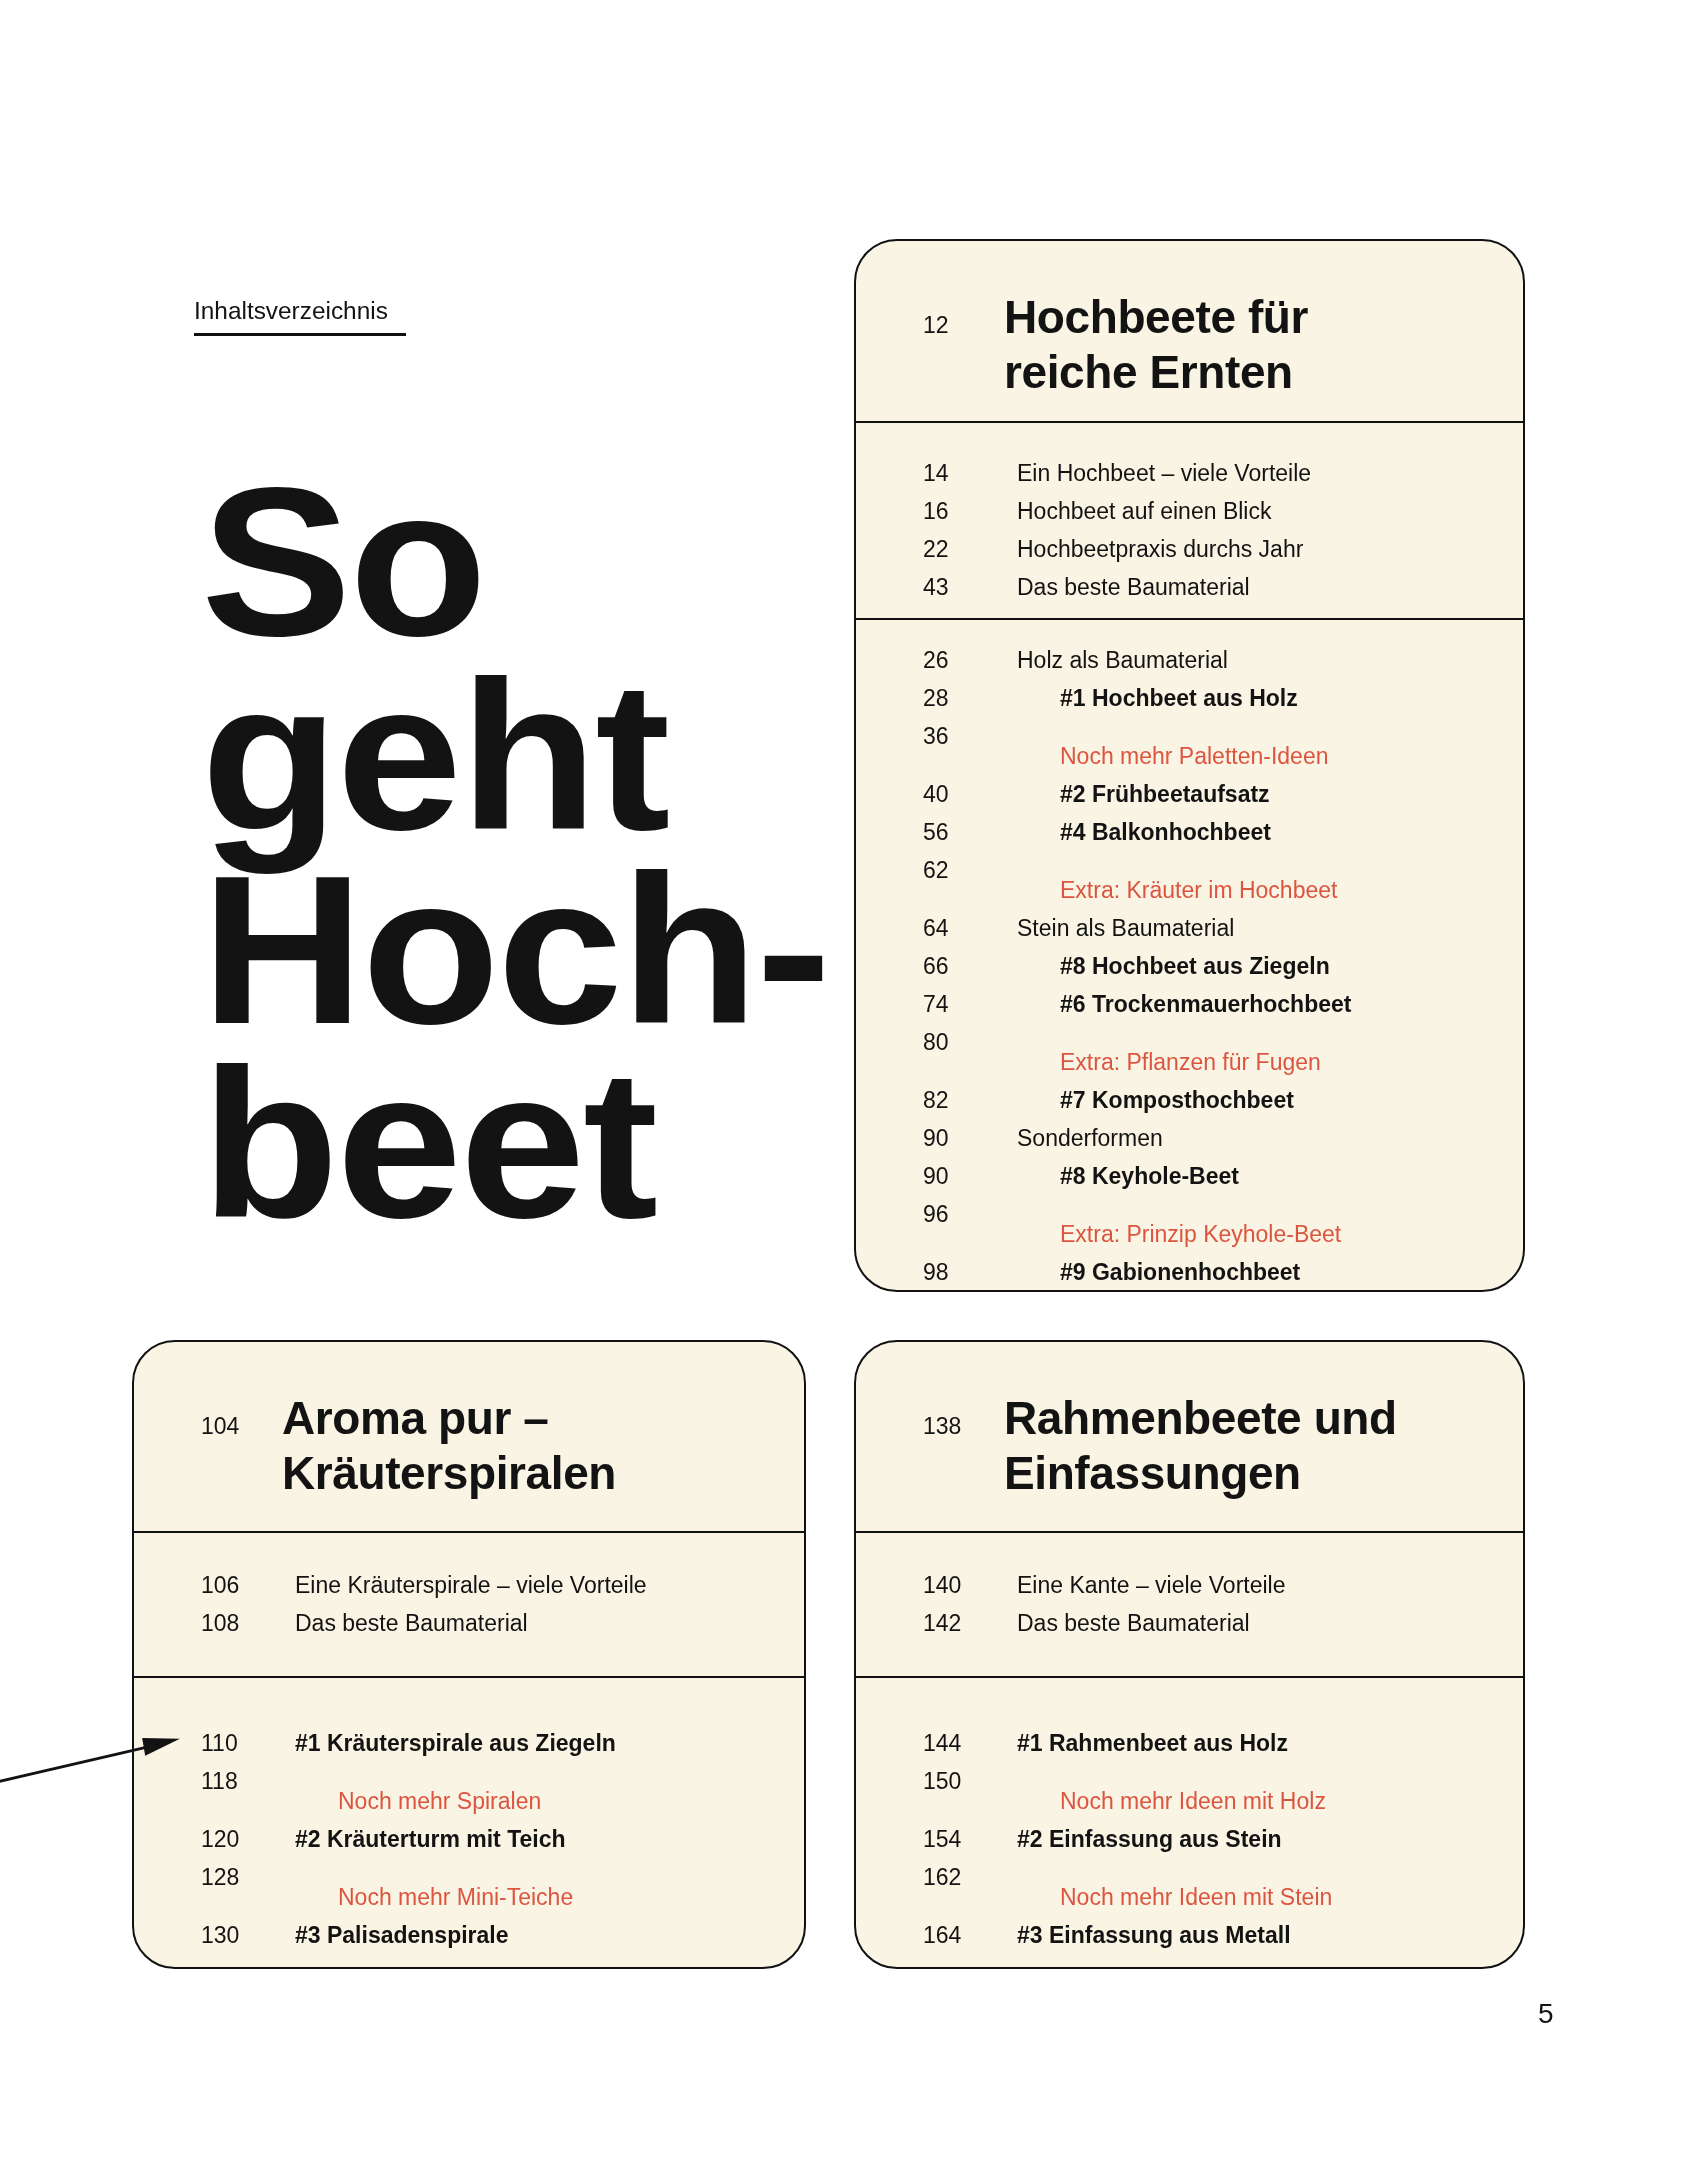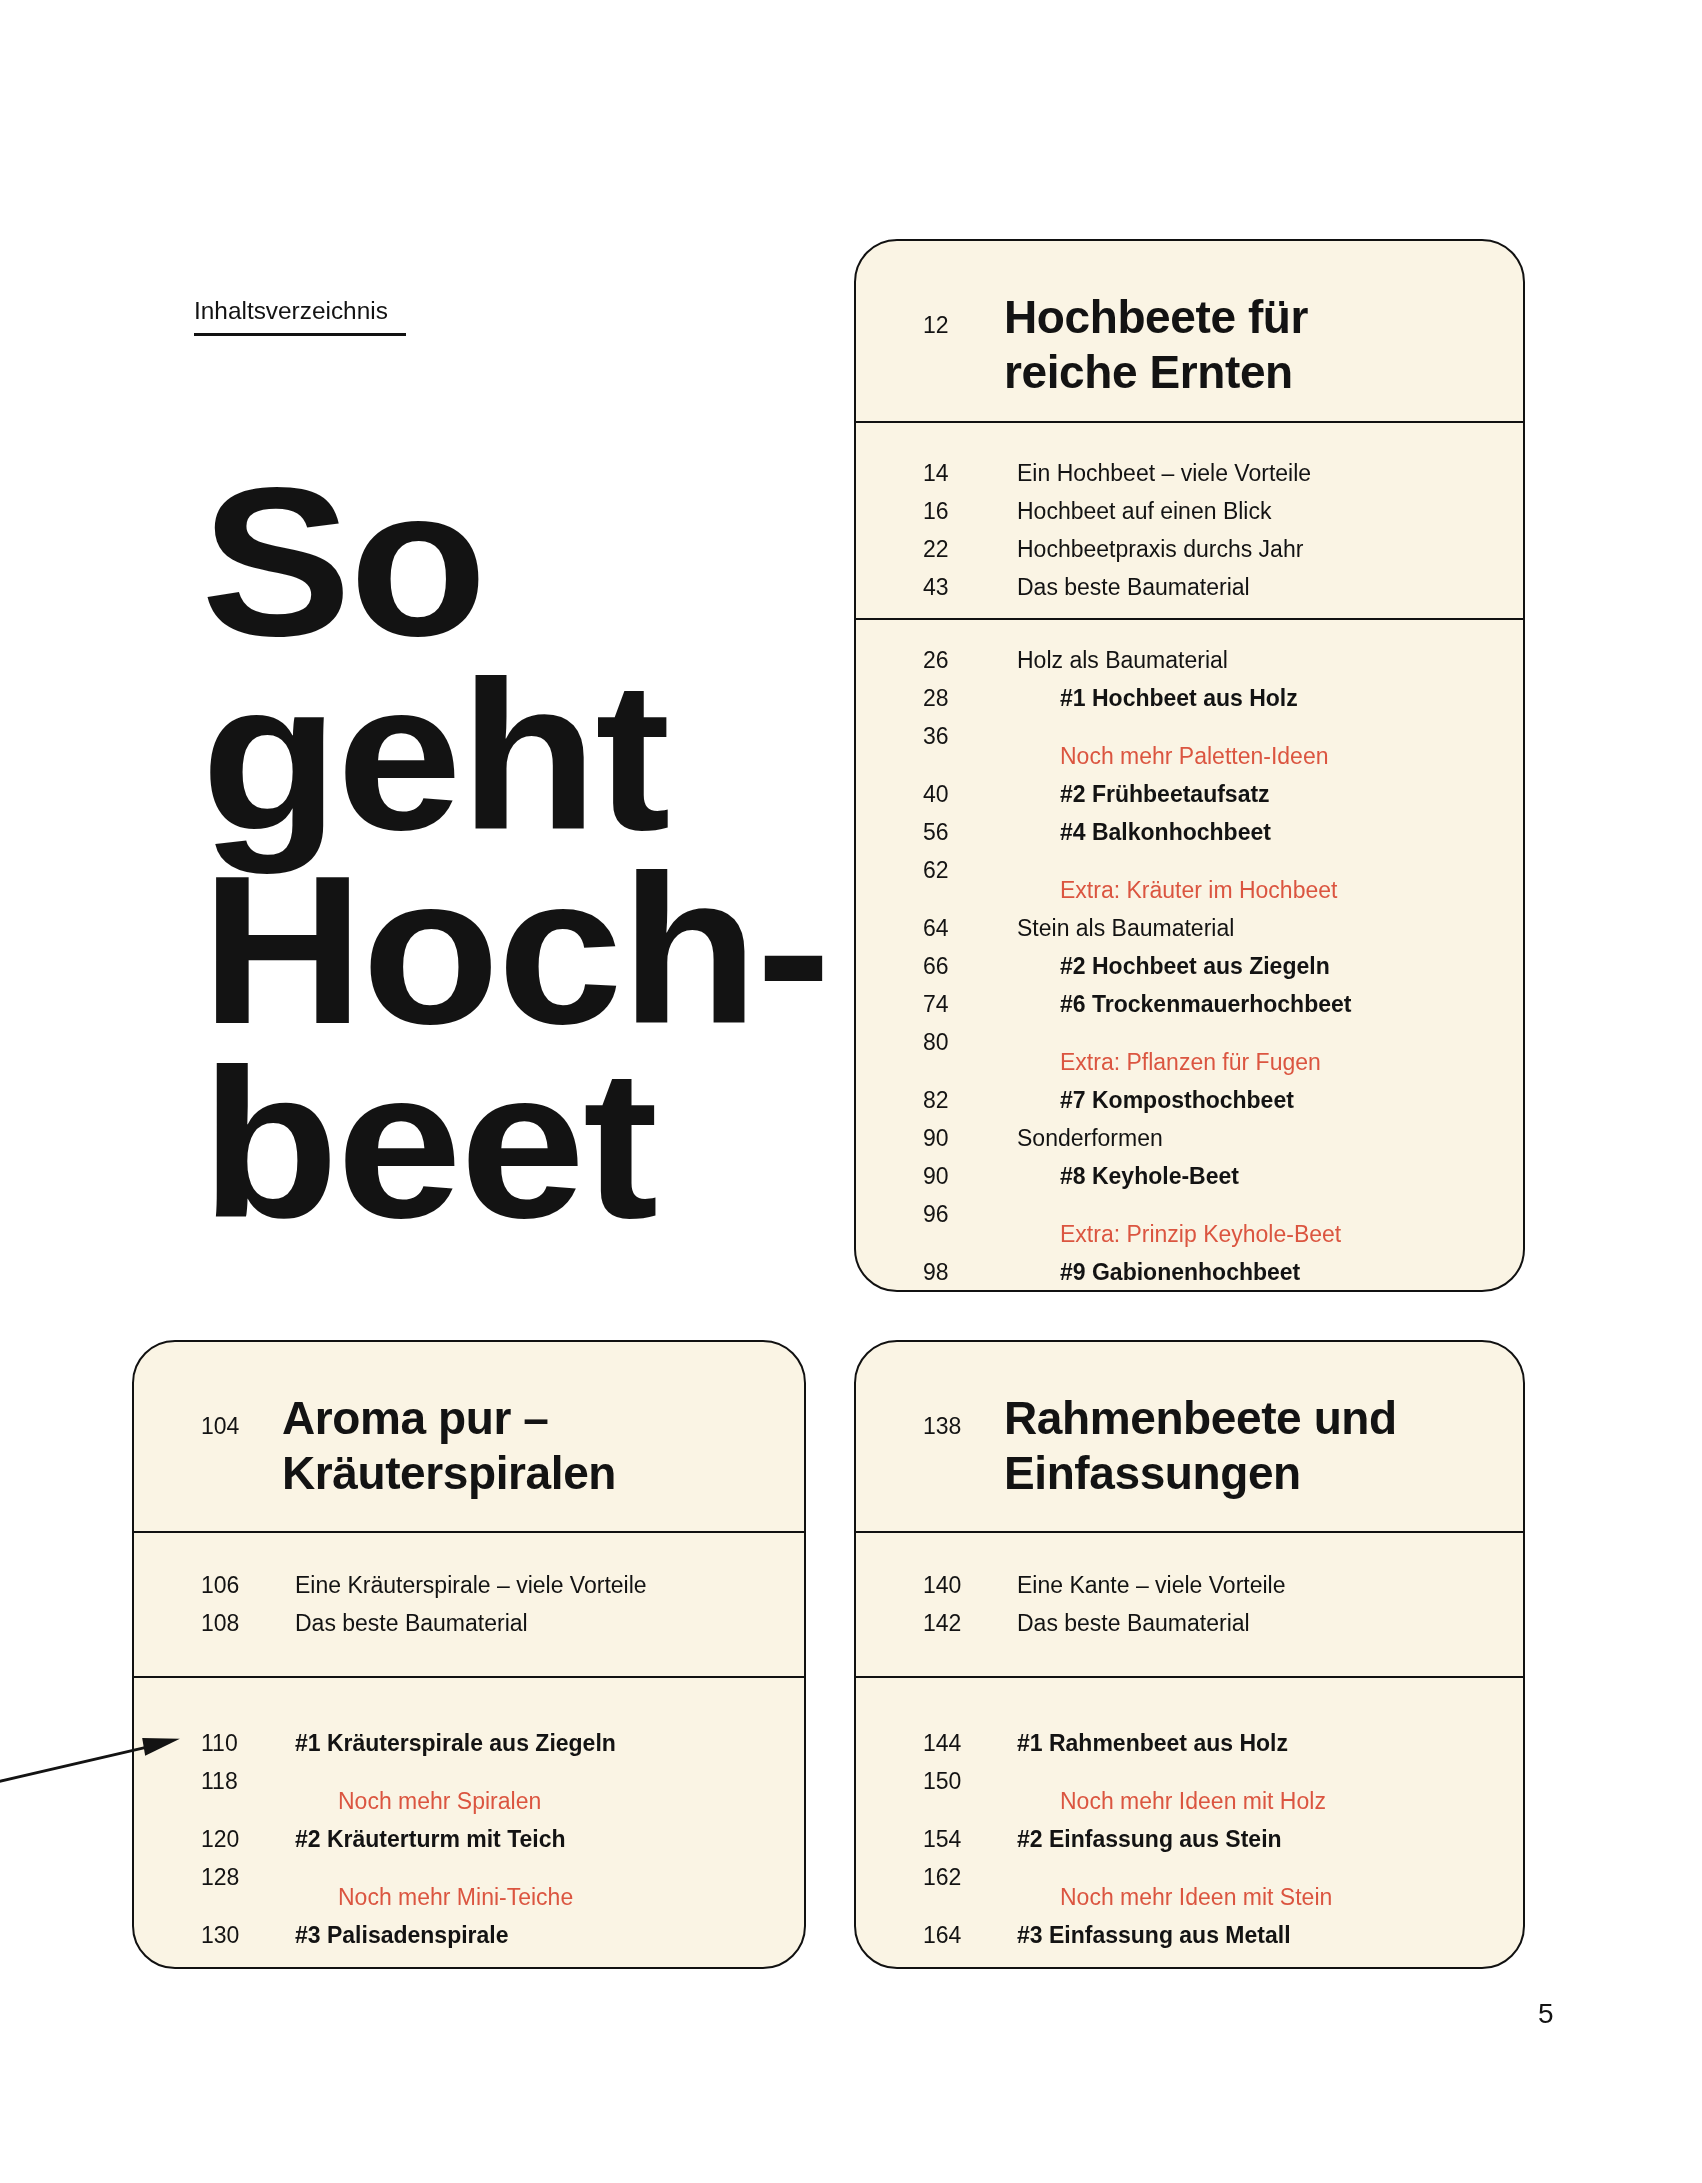--- a/index.html
+++ b/index.html
@@ -135,21 +135,21 @@
         <div class="row red ind">
           <span class="num">62</span>
           <span class="txt">Extra: Kräuter im Hochbeet</span>
         </div>
         <div class="row normal">
           <span class="num">64</span>
           <span class="txt">Stein als Baumaterial</span>
         </div>
         <div class="row bold ind">
           <span class="num">66</span>
-          <span class="txt">#2 Hochbeet aus Ziegeln</span>
+          <span class="txt">#8 Hochbeet aus Ziegeln</span>
         </div>
         <div class="row bold ind">
           <span class="num">74</span>
           <span class="txt">#6 Trockenmauerhochbeet</span>
         </div>
         <div class="row red ind">
           <span class="num">80</span>
           <span class="txt">Extra: Pflanzen für Fugen</span>
         </div>
         <div class="row bold ind">

